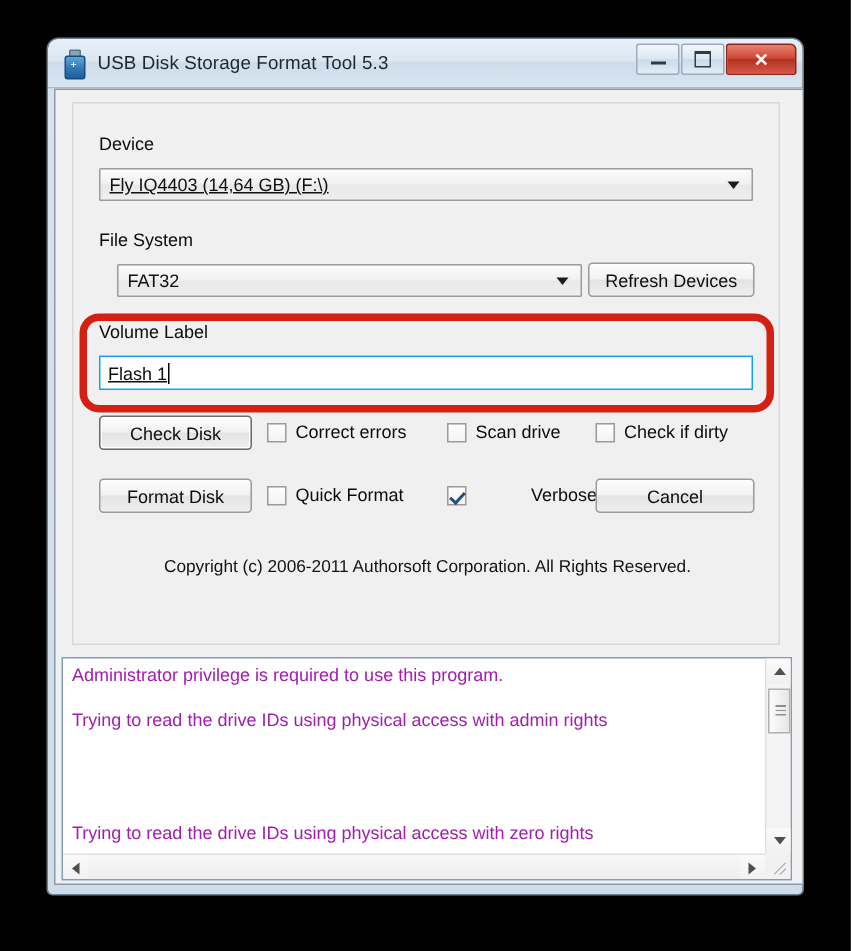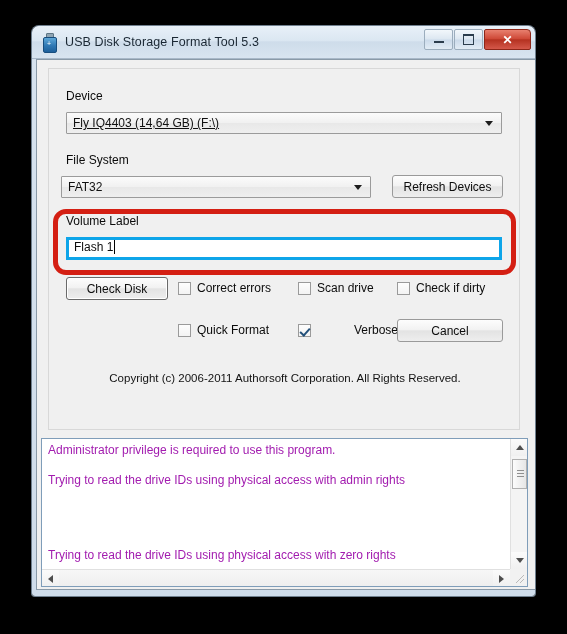--- a/index.html
+++ b/index.html
@@ -198,27 +198,28 @@
   }
   .btn.focused {
     box-shadow: inset 0 0 0 1px #ffffff;
     border-color: #6a6a6a;
   }
 
   .textinput {
     position: absolute;
     height: 23px;
     background: #ffffff;
-    border: 3px solid #0ea5e9;
-    box-sizing: border-box;
-    display: flex;
-    align-items: flex-start;
+    border: 1px solid #0ea5e9;
+    box-sizing: border-box;
+    display: flex;
+    align-items: center;
     padding-left: 5px;
     font-size: 12px;
     color: #0d0d0d;
+    text-decoration: underline;
   }
   .caret {
     display: inline-block;
     width: 1px;
     height: 14px;
     background: #000000;
     margin-left: 1px;
   }
 
   .cbwrap {
@@ -399,21 +400,21 @@
 
       <div class="form-panel">
 
         <span class="field-label" style="left:17px; top:20px;">Device</span>
         <div class="combo" style="left:17px; top:43px; width:436px;text-decoration:underline;">
           <span>Fly  IQ4403   (14,64 GB) (F:\)</span>
           <span class="arrow"></span>
         </div>
 
         <span class="field-label" style="left:17px; top:84px;">File System</span>
-        <div class="combo" style="left:12px; top:107px; width:310px;align-items:center;">
+        <div class="combo" style="left:29px; top:107px; width:310px;align-items:center;">
           <span>FAT32</span>
           <span class="arrow"></span>
         </div>
         <div class="btn" style="left:343px; top:106px; width:111px;">Refresh Devices</div>
 
         <span class="field-label" style="left:17px; top:145px;">Volume Label</span>
         <div class="textinput" style="left:17px; top:168px; width:436px;">
           <span>Flash 1</span>
             <span class="caret"></span>
         </div>
@@ -428,20 +429,21 @@
         <label class="cbwrap" style="left:249px; top:212px;">
           <span class="cbbox"></span>
           <span>Scan drive</span>
         </label>
 
         <label class="cbwrap" style="left:348px; top:212px;">
           <span class="cbbox"></span>
           <span>Check if dirty</span>
         </label>
 
+        <div class="btn" style="left:17px; top:250px; width:102px;">Format Disk</div>
 
         <label class="cbwrap" style="left:129px; top:254px;">
           <span class="cbbox"></span>
           <span>Quick Format</span>
         </label>
 
         <label class="cbwrap" style="left:249px; top:254px;gap:37px;">
           <span class="cbbox checked"></span>
           <span>Verbose</span>
         </label>

